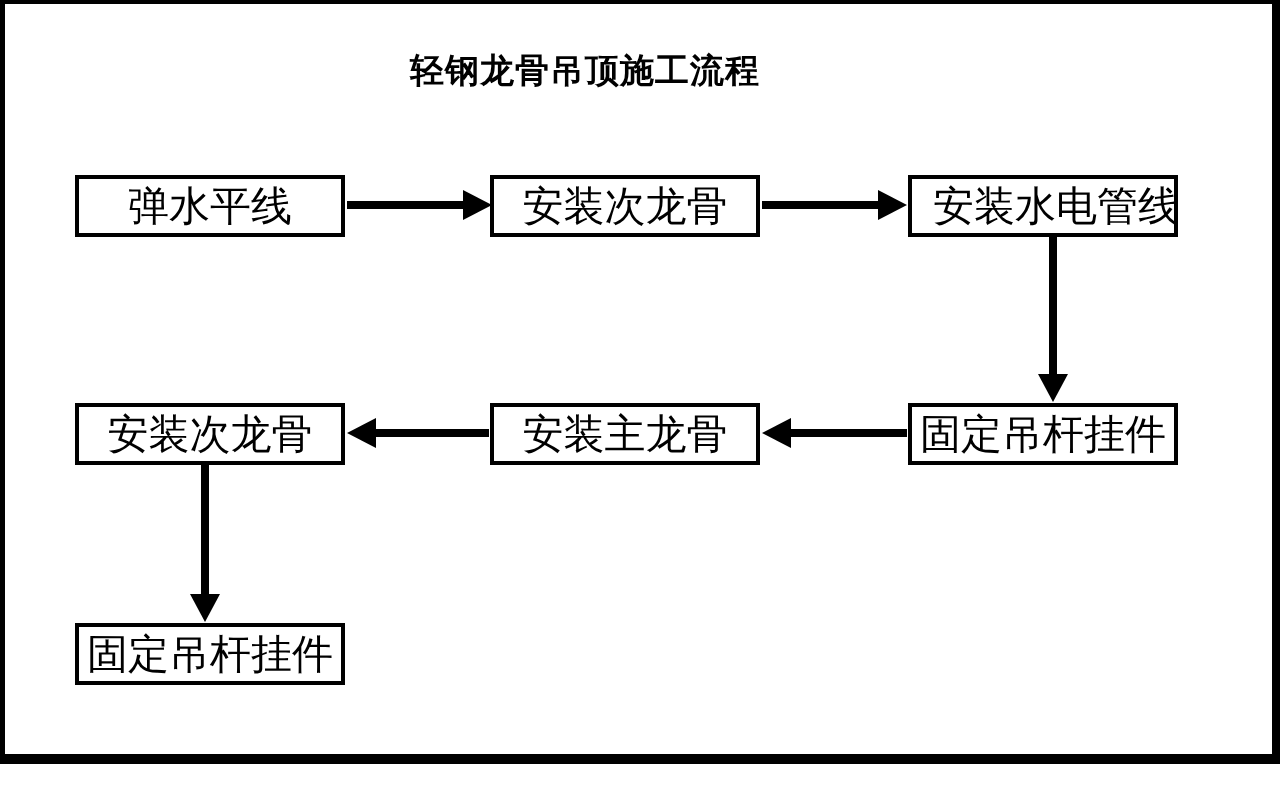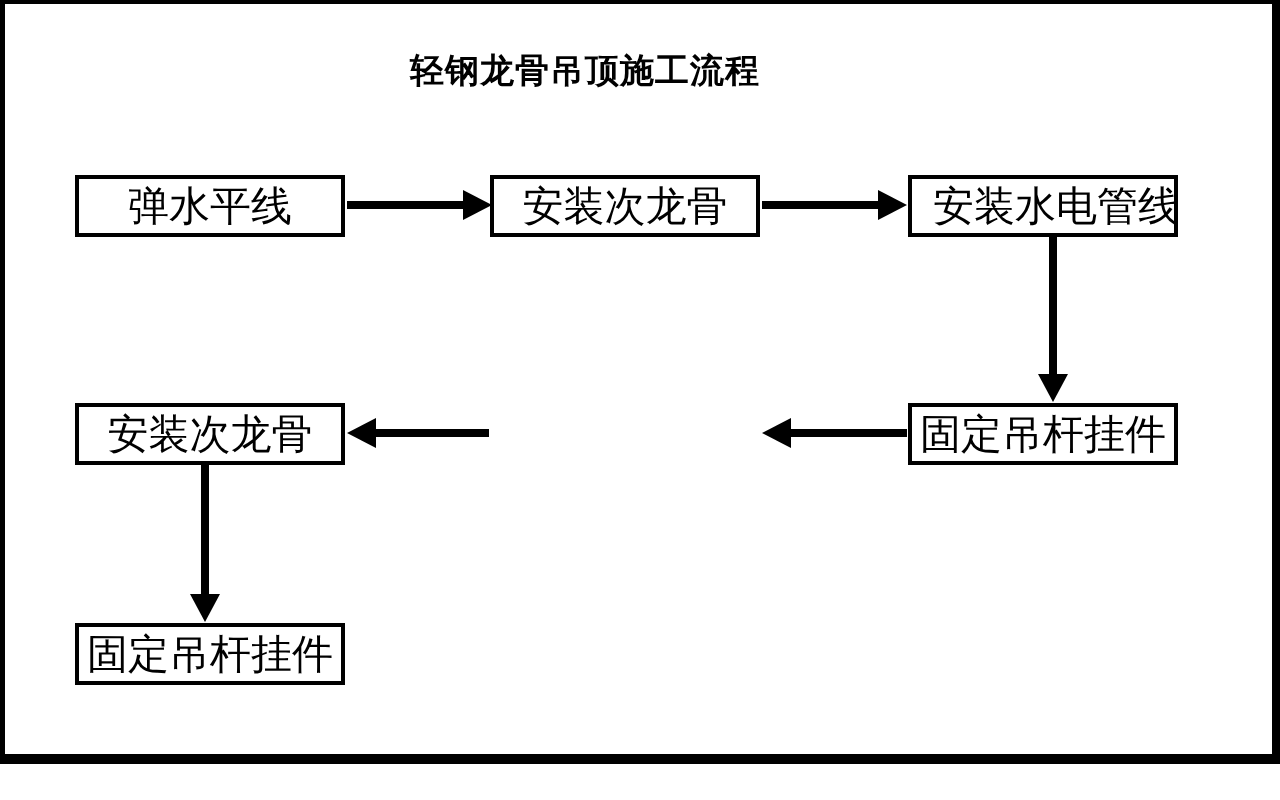--- a/index.html
+++ b/index.html
@@ -104,20 +104,23 @@
   </div>
   <div class="node n2">
     <span>安装次龙骨</span>
   </div>
   <div class="node n3">
     <span>安装水电管线</span>
   </div>
   <div class="node n4">
     <span>固定吊杆挂件</span>
   </div>
+  <div class="node n5">
+    <span>安装主龙骨</span>
+  </div>
   <div class="node n6">
     <span>安装次龙骨</span>
   </div>
   <div class="node n7">
     <span>固定吊杆挂件</span>
   </div>
 
 </div>
 
 </body></html>

